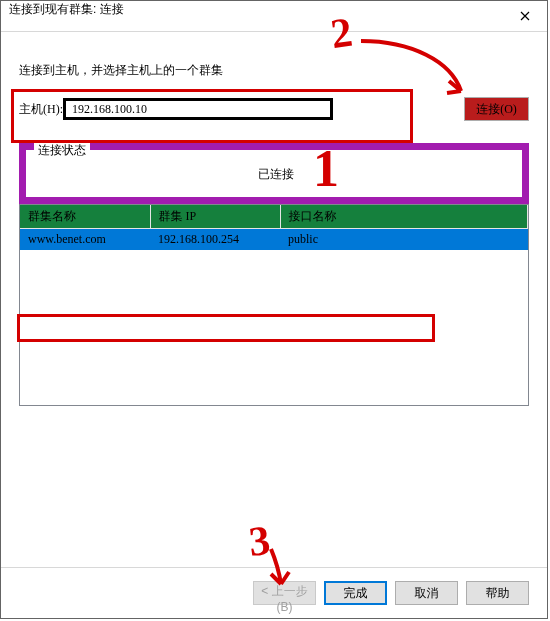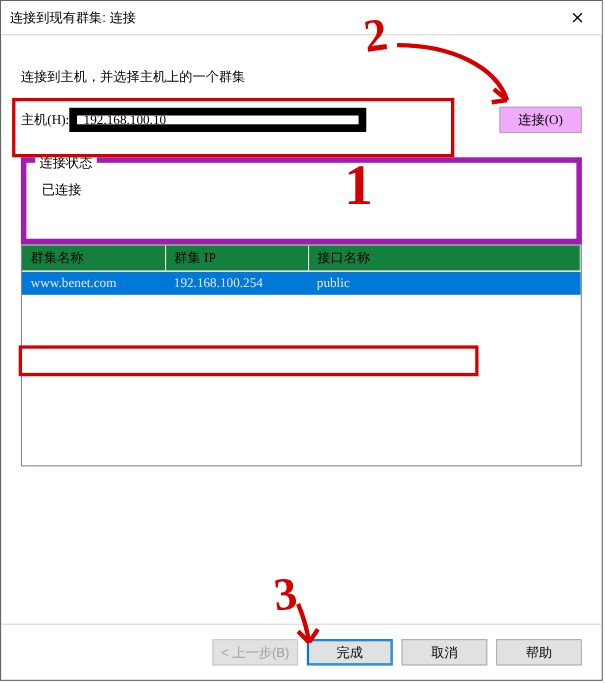--- a/index.html
+++ b/index.html
@@ -1,36 +1,36 @@
 <!DOCTYPE html>
 <html><head>
 <meta charset="utf-8">
 <style>
   html,body{margin:0;padding:0;font-family:"Microsoft YaHei","Segoe UI",Tahoma,sans-serif;font-size:12px;color:#000;background:#fff;}
   .window{width:548px;height:619px;border:1px solid #646464;background:#fff;position:relative;box-sizing:border-box;}
-  .titlebar{height:30px;border-bottom:1px solid #d8d8d8;display:flex;align-items:center;padding:0 0 0 8px;background:#fff;}
+  .titlebar{height:30px;border-bottom:1px solid #d8d8d8;display:flex;align-items:flex-start;padding:0 0 0 8px;background:#fff;}
   .titlebar .title{flex:1;font-size:12px;}
   .titlebar .close{width:45px;height:29px;display:flex;align-items:center;justify-content:center;font-size:14px;font-family:Arial,sans-serif;}
   .body{padding:16px 18px 0 18px;font-family:Liberation Serif, serif;}
   .lead{margin:14px 0 18px 0;}
   .row-host{display:flex;align-items:center;}
   .host-lbl{white-space:nowrap;}
-  .host-input{flex:0 0 270px;height:22px;border:7px solid #000000;padding:0 6px;font-size:12px;font-family:inherit;box-sizing:border-box;}
-  .connect-btn{margin-left:auto;width:75px;height:24px;border:1px solid #adadad;background:#f0abfc;font-size:12px;font-family:inherit;cursor:default;}
-  .fieldset{border:5px solid #a21caf;margin-top:22px;padding:10px 10px 36px 10px;position:relative;}
+  .host-input{flex:0 0 270px;height:22px;border:3px solid #000000;padding:0 6px;font-size:12px;font-family:inherit;box-sizing:border-box;}
+  .connect-btn{margin-left:auto;width:65px;height:24px;border:1px solid #adadad;background:#b91c1c;font-size:12px;font-family:inherit;cursor:default;}
+  .fieldset{border:7px solid #a21caf;margin-top:22px;padding:10px 10px 14px 10px;position:relative;text-align:center;}
   .fieldset .legend{position:absolute;top:-8px;left:8px;background:#fff;padding:0 4px;font-size:12px;}
   .status-text{margin:6px 0 0 4px;}
   .clusters-lbl{margin:44px 0 6px 0;}
   .list{border:1px solid #828790;height:200px;overflow:auto;background:#fff;}
   .list table{width:100%;border-collapse:collapse;table-layout:fixed;}
   .list th{background:#15803d;border-right:1px solid #e5e5e5;border-bottom:1px solid #e5e5e5;text-align:left;font-weight:normal;padding:3px 8px;font-size:12px;}
   .list td{padding:3px 8px;font-size:12px;}
-  .list tr.sel td{background:#0078d7;color:#e5e5e5;}
+  .list tr.sel td{background:#0078d7;color:#000000;}
   .footer{position:absolute;left:0;right:0;bottom:0;border-top:1px solid #d8d8d8;height:50px;display:flex;align-items:center;justify-content:flex-end;gap:8px;padding:0 18px;}
-  .btn{width:78px;height:24px;border:1px solid #adadad;background:#e1e1e1;font-size:12px;font-family:inherit;cursor:default;}
+  .btn{width:63px;height:24px;border:1px solid #adadad;background:#e1e1e1;font-size:12px;font-family:inherit;cursor:default;}
   .btn:disabled{color:#a0a0a0;background:#e1e1e1;border-color:#c9c9c9;}
   .btn.primary{border:1px solid #0078d7;outline:1px solid #0078d7;outline-offset:-2px;}
 
   
   .anno{position:absolute;pointer-events:none;}
   .redbox{border:3px solid #d40000;}
   #box-host{left:10px;top:88px;width:396px;height:48px;}
   #box-row{left:16px;top:313px;width:412px;height:22px;}
   .hand{font-family:"Comic Sans MS","Segoe Script",cursive;color:#d40000;font-weight:bold;}
   #num2{left:330px;top:8px;font-size:42px;transform:rotate(-8deg);}

